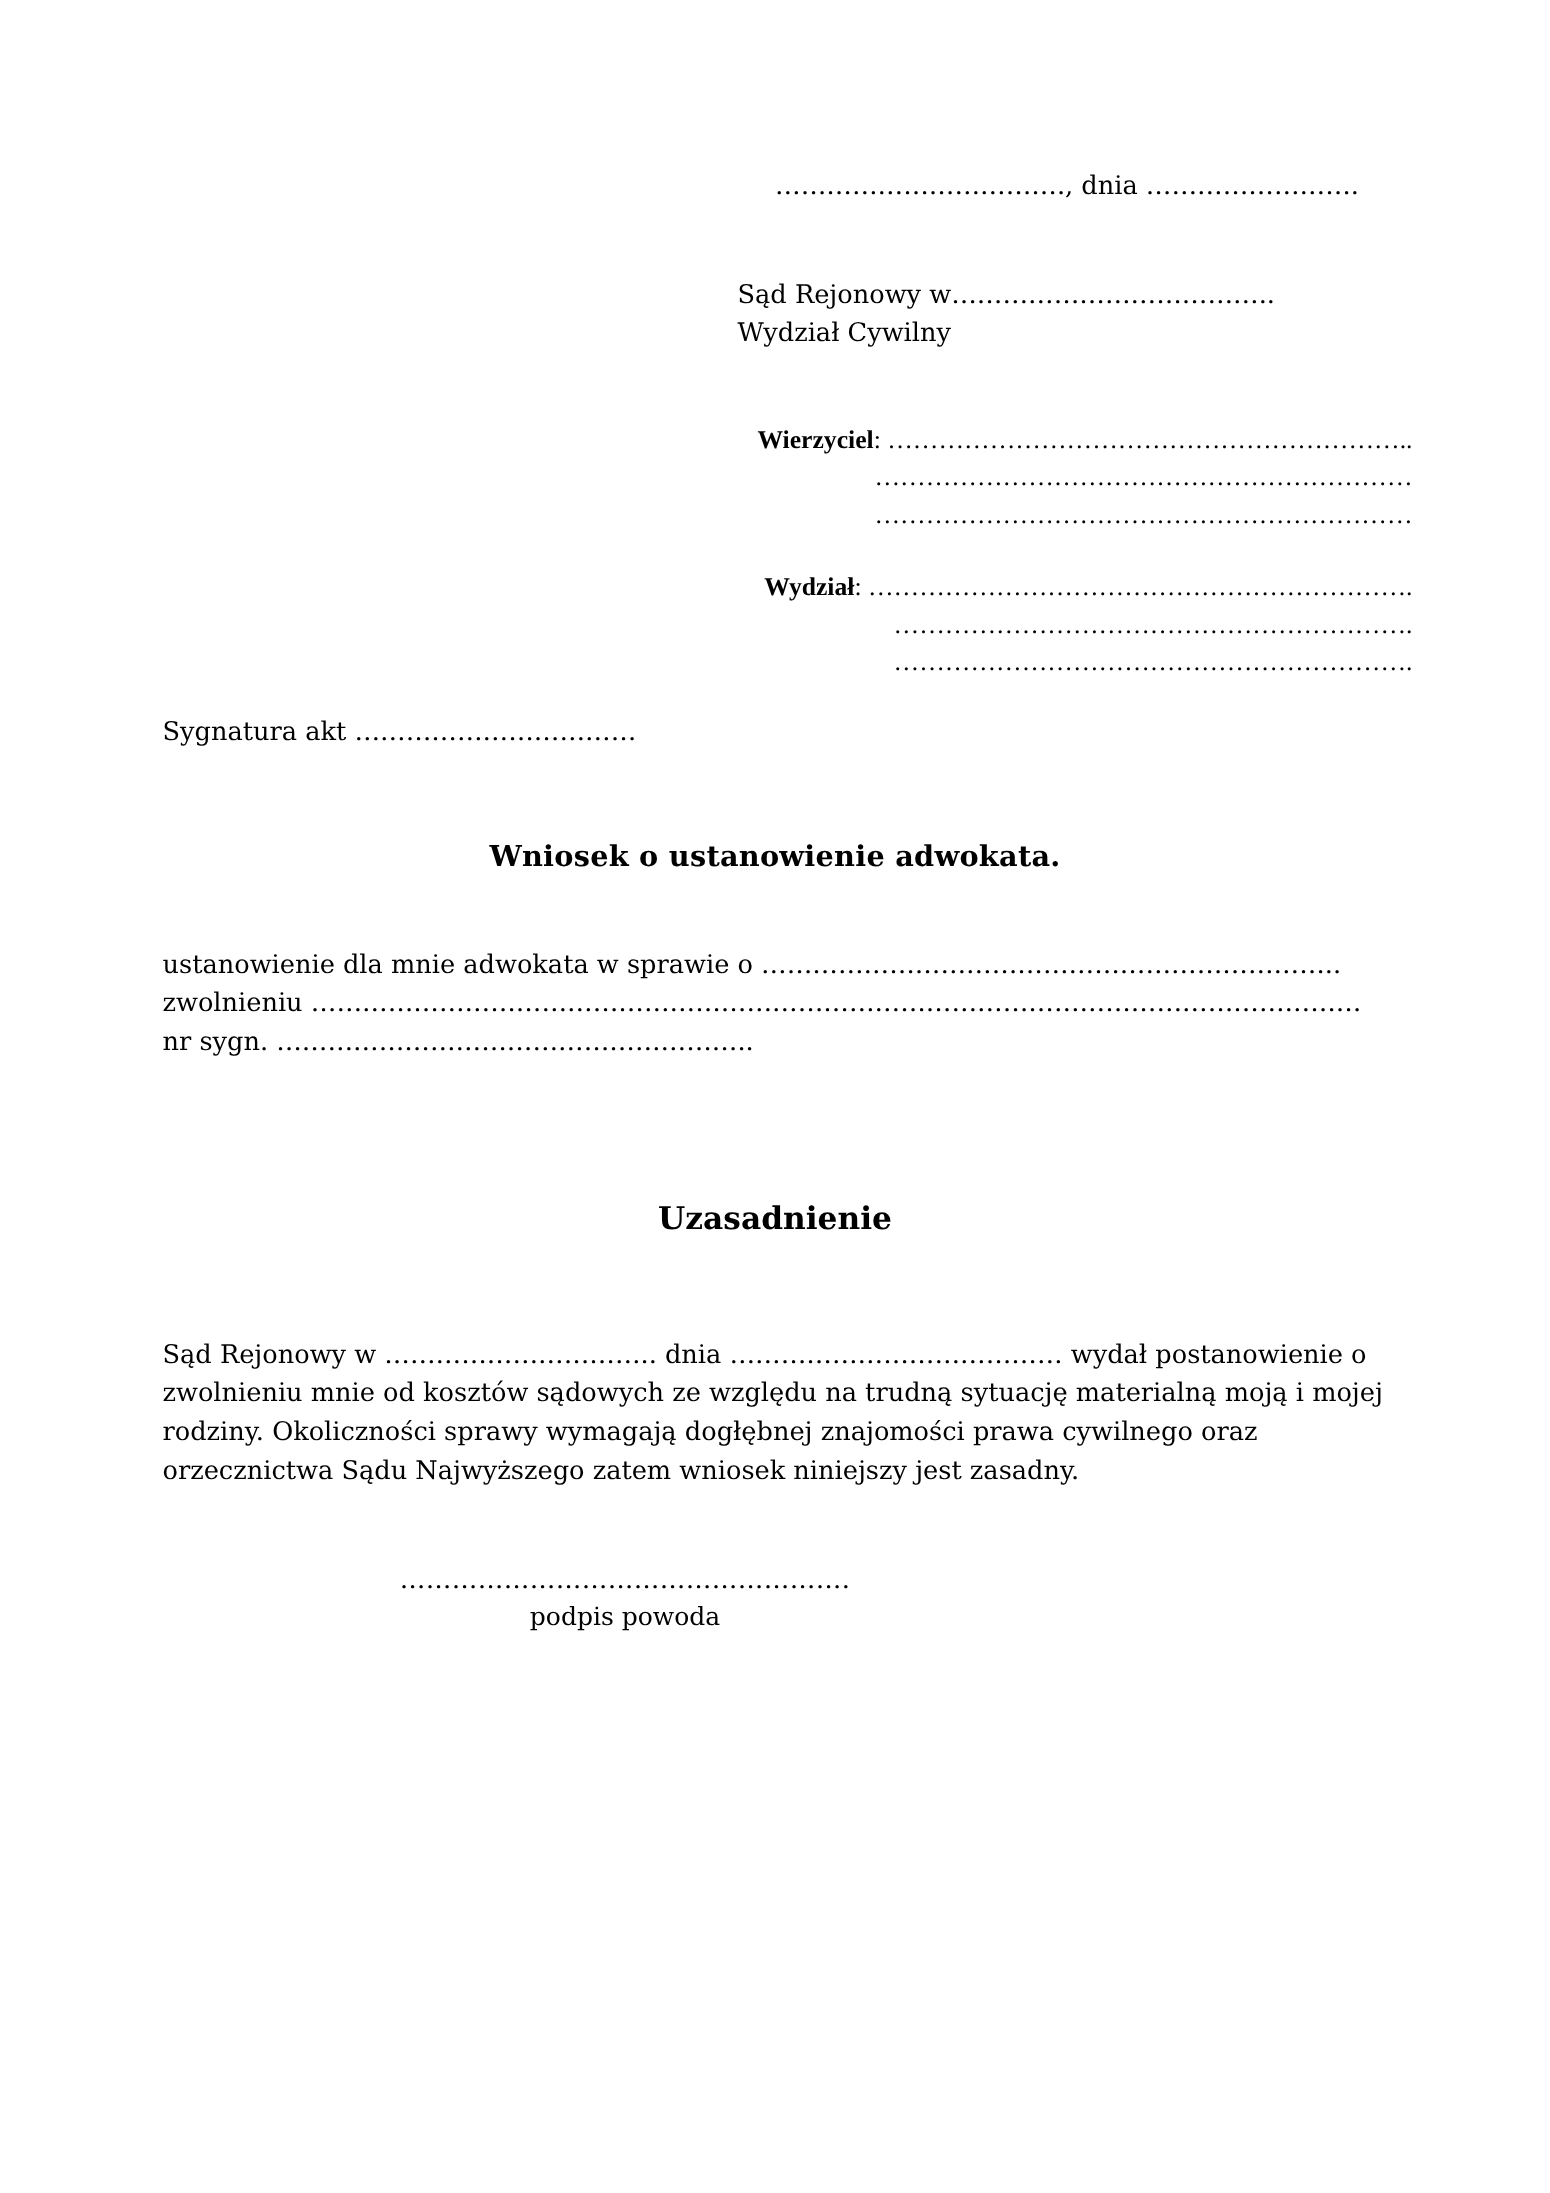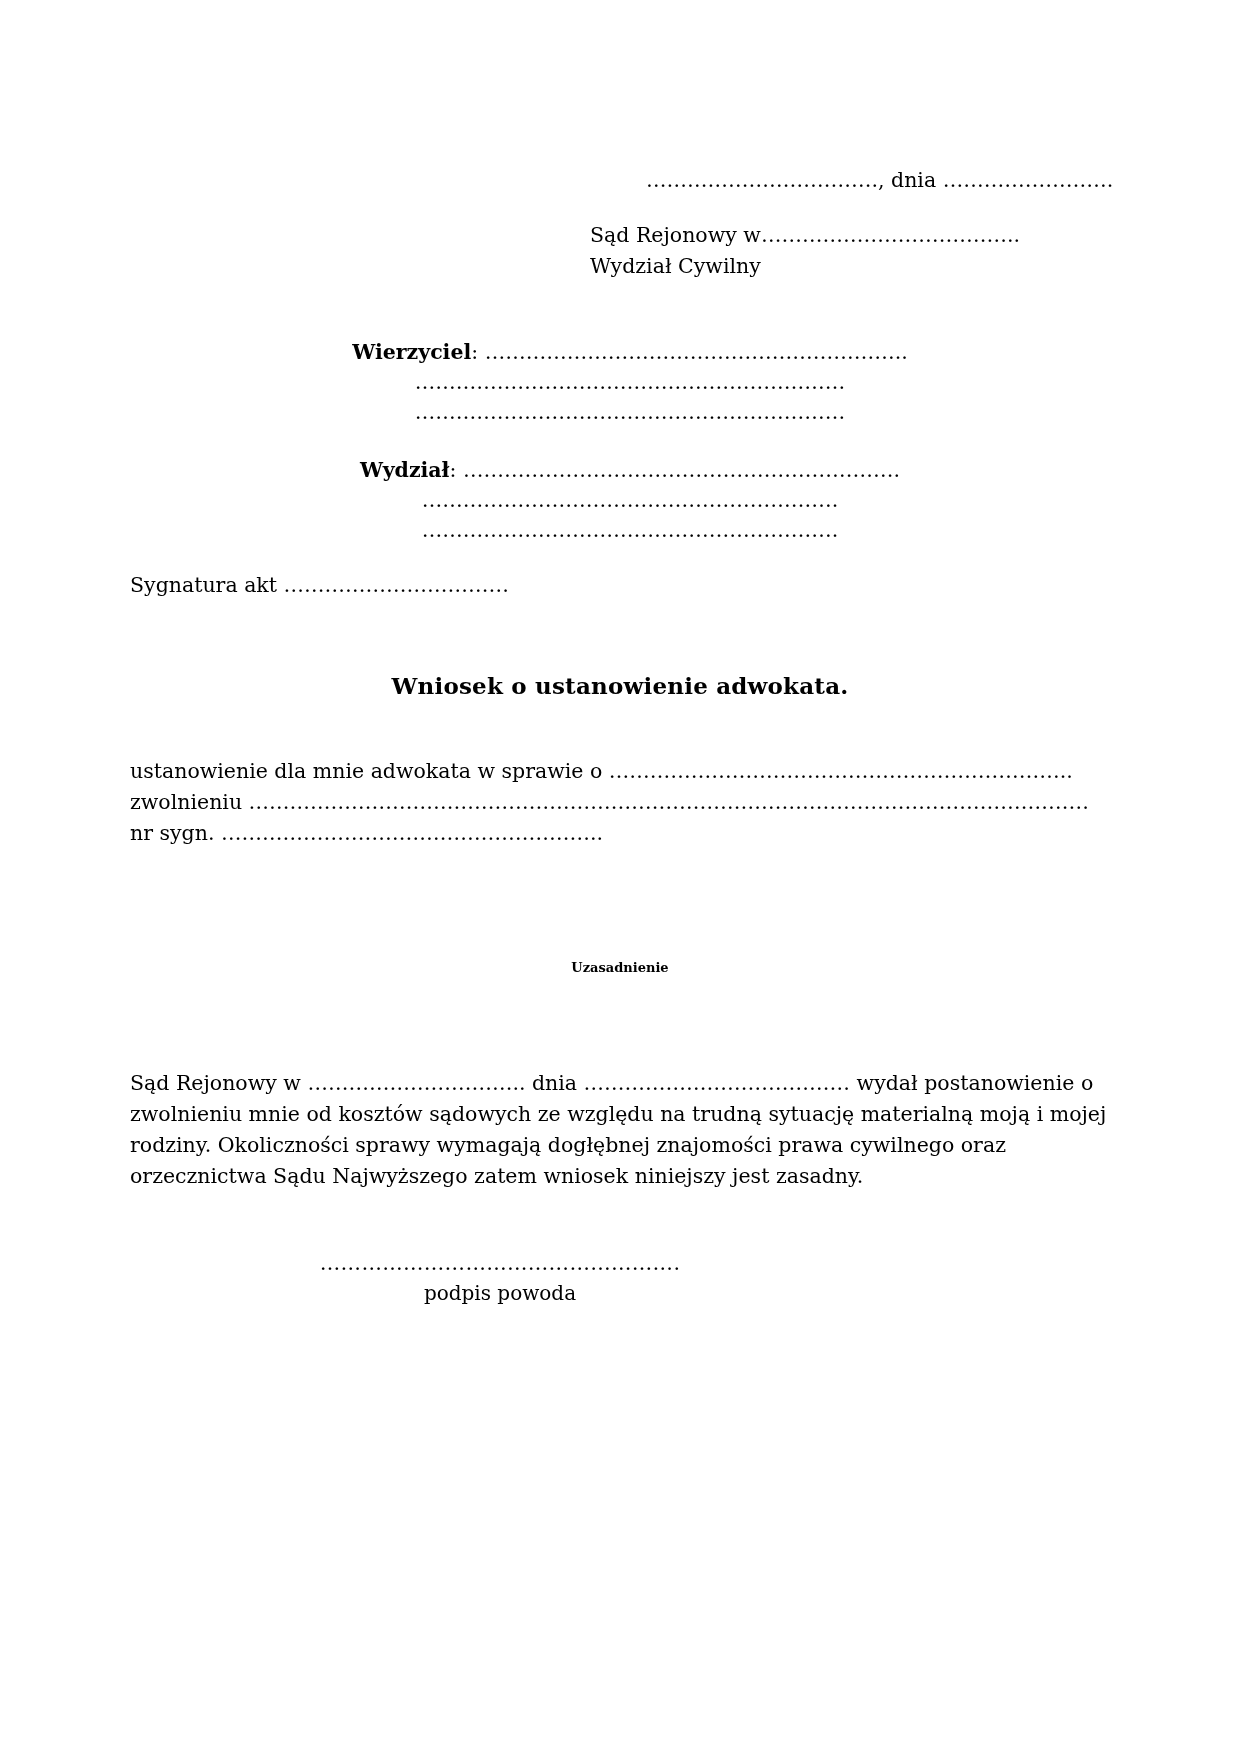--- a/index.html
+++ b/index.html
@@ -28,45 +28,45 @@
   
   .line {
     font-size: 20.5px;
     line-height: 31px;
     white-space: pre-wrap;
   }
 
   
   .date-row {
     position: absolute;
-    left: 646px;
+    left: 620px;
     top: 133px;
     width: 560px;
-    margin-top: 32px;
   }
 
   
   .court-block {
     position: absolute;
     left: 590px;
     top: 220px;
     width: 600px;
   }
 
   
   .parties {
     position: absolute;
     left: 130px;
     top: 337px;
     width: 1000px;
   }
   .party-row {
-    text-align: center;
+    text-align: right;
     font-size: 20.5px;
     line-height: 30px;
+    font-family: Liberation Serif, serif;
   }
   .party-label {
     font-weight: bold;
   }
 
   
   .sygnatura {
     position: absolute;
     left: 130px;
     top: 570px;
@@ -93,21 +93,21 @@
     width: 1010px;
   }
 
   
   .just-head {
     position: absolute;
     left: 0;
     top: 960px;
     width: 1240px;
     text-align: center;
-    font-size: 13px;
+    font-size: 25px;
     font-weight: bold;
   }
 
   
   .just-body {
     position: absolute;
     left: 130px;
     top: 1068px;
     width: 1010px;
     font-size: 20.5px;

